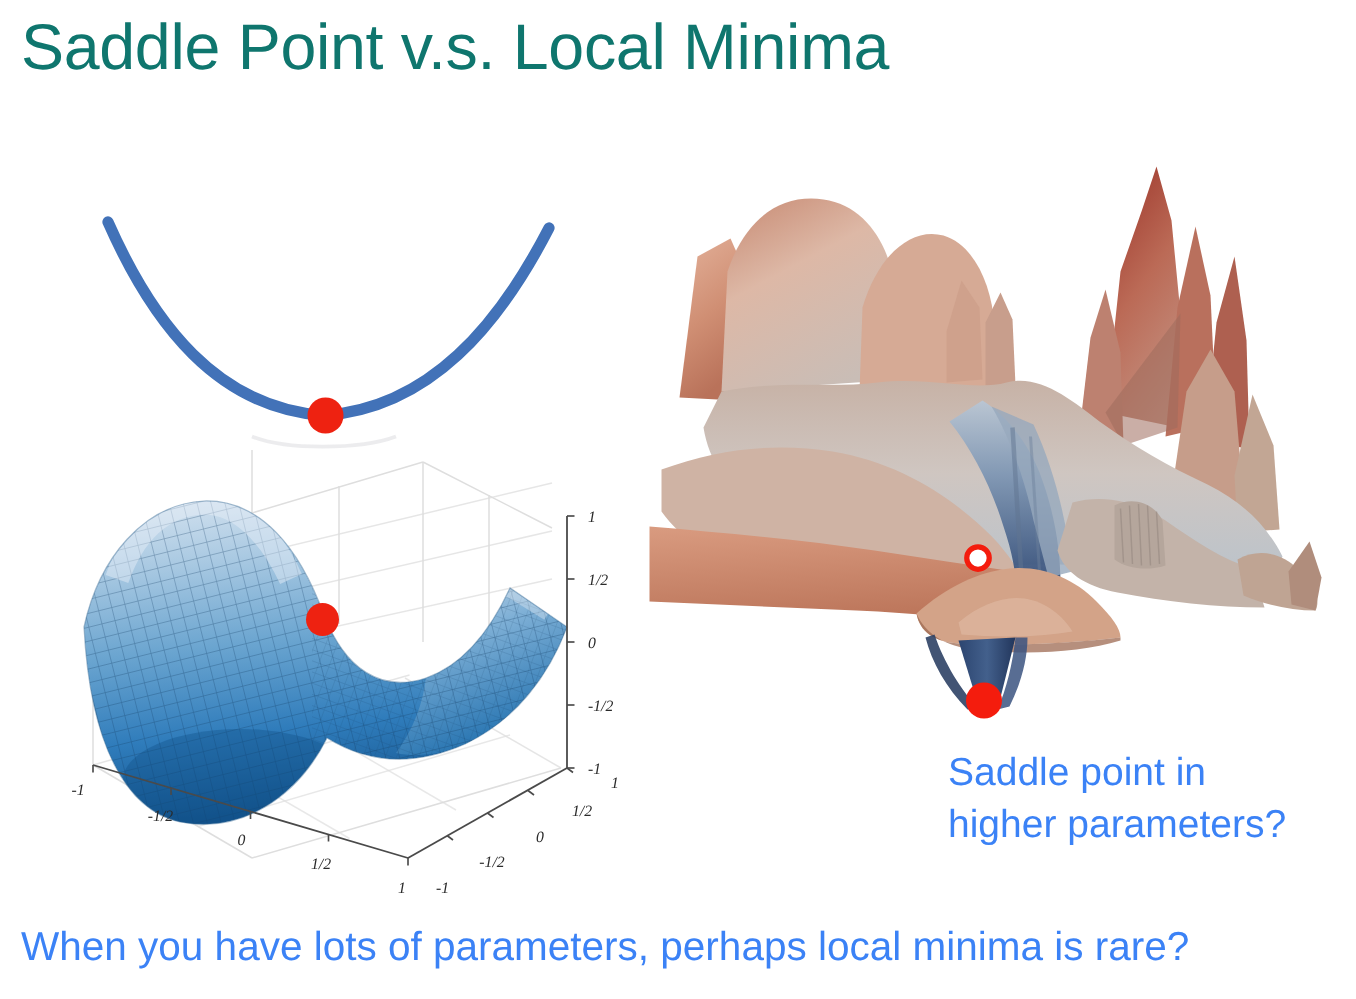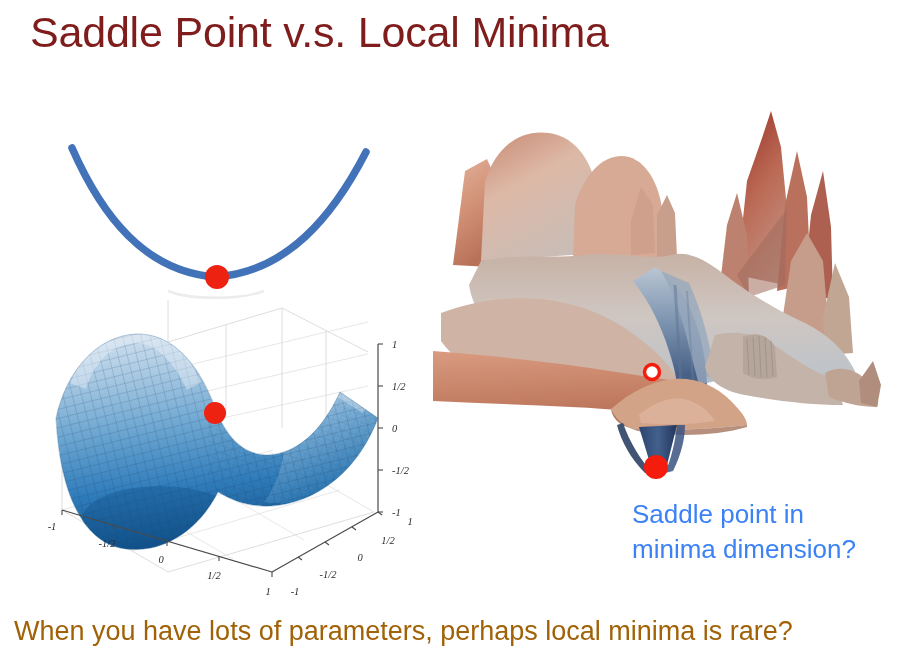--- a/index.html
+++ b/index.html
@@ -18,34 +18,33 @@
 
   
   #slide-title {
     position: absolute;
     left: 14px;
     top: 8px;
     font-size: 43px;
     font-weight: 300;
     letter-spacing: -0.2px;
     line-height: 1.15;
-    color: #7f1d1d;
+    color: #0f766e;
     white-space: nowrap;
-    margin-left: 16px;
   }
 
   
   #bottom-caption {
     position: absolute;
     left: 14px;
     top: 615px;
     font-size: 27px;
     font-weight: 400;
     line-height: 1.2;
-    color: #a16207;
+    color: #3b82f6;
     white-space: nowrap;
   }
 
   
   #right-caption {
     position: absolute;
     left: 632px;
     top: 497px;
     font-size: 26px;
     font-weight: 400;
@@ -380,16 +379,16 @@
     </g>
 
     <circle cx="227" cy="287" r="7.5" fill="#ffffff" stroke="#f41c0d" stroke-width="3.5"></circle>
 
     <circle cx="231" cy="382" r="12" fill="#f41c0d"></circle>
   </svg>
 </div>
 
 <div id="right-caption">
   <div>Saddle point in</div>
-  <div>minima dimension?</div>
+  <div>higher parameters?</div>
 </div>
 
 <div id="bottom-caption">When you have lots of parameters, perhaps local minima is rare?</div>
 
 </body></html>

